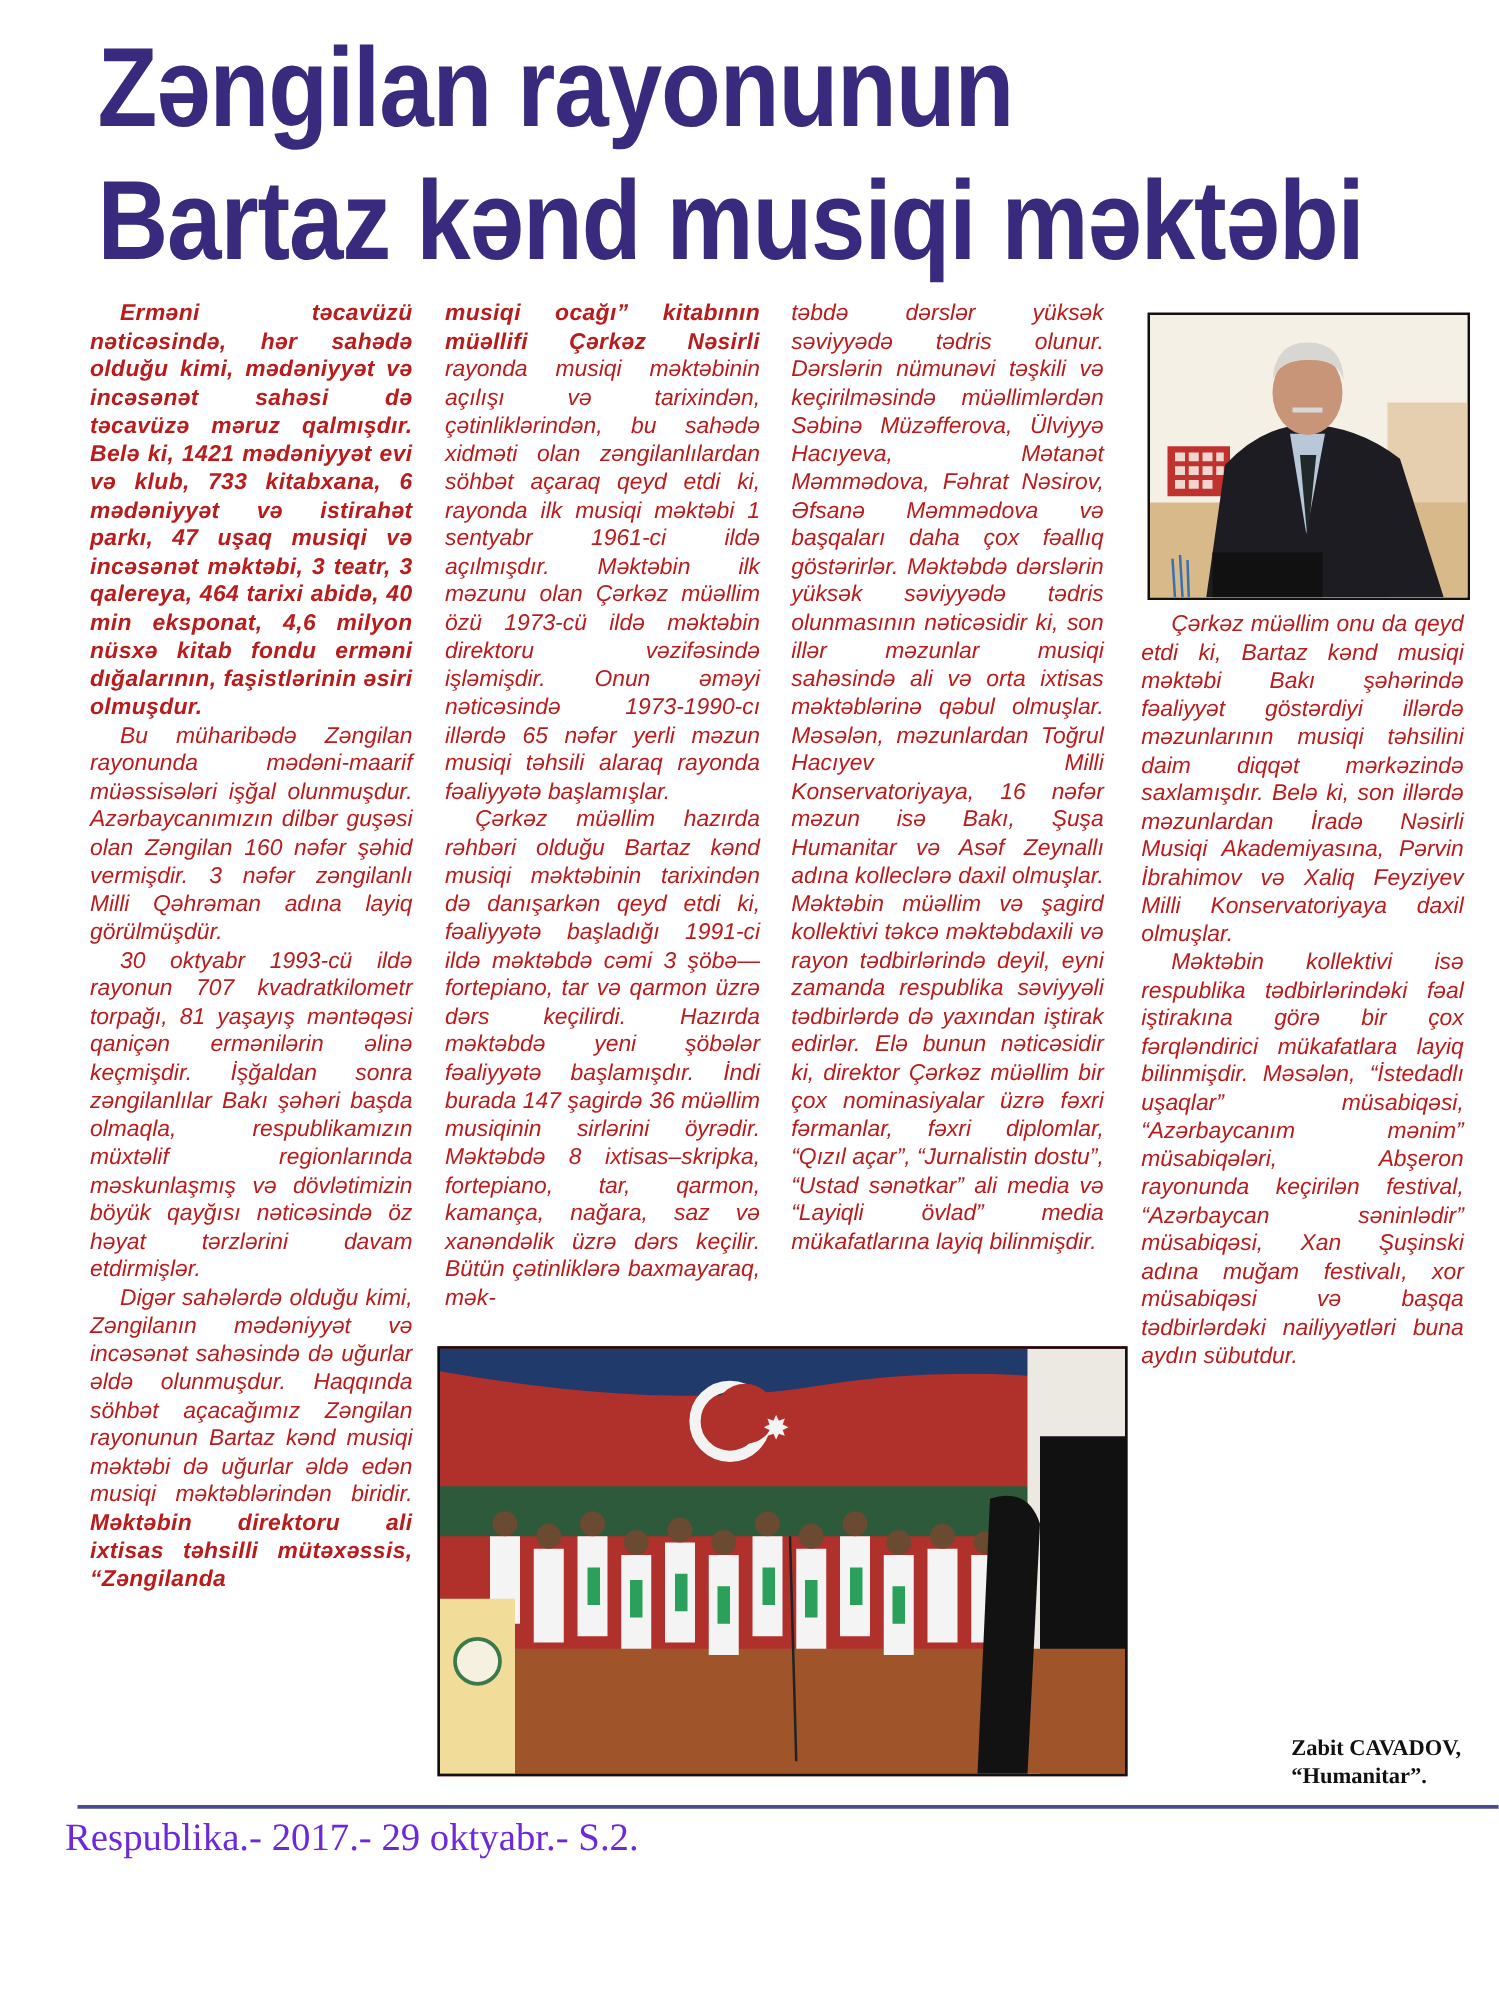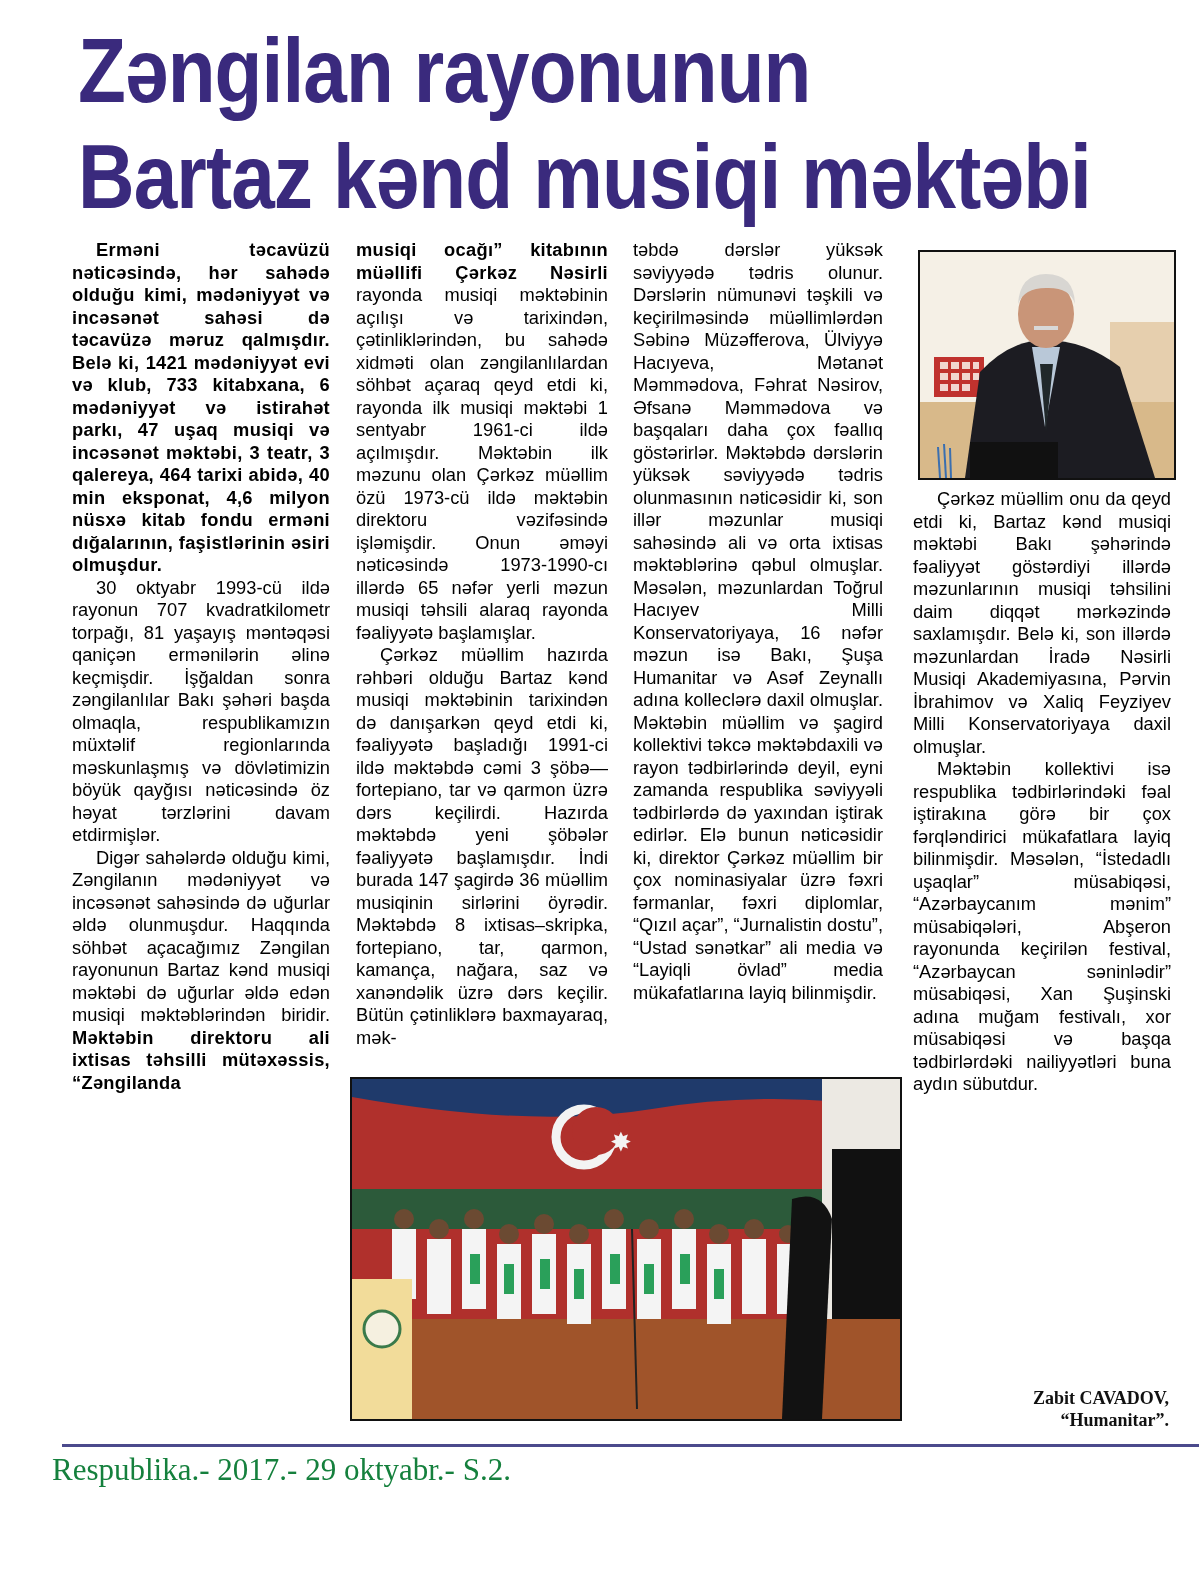--- a/index.html
+++ b/index.html
@@ -4,50 +4,51 @@
 <style>
   html, body { margin: 0; padding: 0; background: #ffffff; }
   body { width: 1199px; height: 1593px; position: relative; overflow: hidden;
          font-family: "Liberation Sans", "DejaVu Sans", sans-serif; color: #1a1a1a; }
   .headline { position: absolute; left: 78px; top: 18px; width: 1100px; margin: 0;
               font-family: "Liberation Sans", sans-serif; font-weight: bold;
               font-size: 90px; line-height: 106px; color: #3a2a7d;
               letter-spacing: -1px; transform: scaleX(0.87); transform-origin: left top; }
   .headline span { display: block; white-space: nowrap; }
   .col { position: absolute; font-size: 18.3px; line-height: 22.5px; text-align: justify;
-         hyphens: manual; color: #000000; }
+         hyphens: manual; color: #b91c1c; font-style: italic; }
   .col p { margin: 0; text-indent: 24px; }
   .col p.noindent { text-indent: 0; }
   .b { font-weight: bold; letter-spacing: 0.3px; }
   #col1 { left: 72px; top: 239px; width: 258px; }
   #col2 { left: 356px; top: 239px; width: 252px; }
   #col3 { left: 633px; top: 239px; width: 250px; }
   #col4 { left: 913px; top: 488px; width: 258px; }
   .photo { position: absolute; border: 2px solid #111; overflow: hidden; }
   #portrait { left: 918px; top: 250px; width: 254px; height: 226px;
               background: linear-gradient(90deg, #f3efe6 0%, #f7f2e8 60%, #e9d9bf 100%); }
   #choir { left: 350px; top: 1077px; width: 548px; height: 340px;
            background: #a8302e; }
-  .byline { position: absolute; right: 30px; top: 1387px; text-align: right;
+  .byline { position: absolute; right: 30px; top: 1387px; text-align: left;
             font-family: "Liberation Serif", serif; font-weight: bold; font-size: 18px;
             line-height: 22px; color: #111; }
   .rule { position: absolute; left: 62px; top: 1444px; width: 1137px; height: 3px; background: #4b4a8c; }
   .footer { position: absolute; left: 52px; top: 1452px; font-family: "Liberation Serif", serif;
-            font-size: 31px; color: #15803d; }
+            font-size: 31px; color: #6d28d9; }
 </style>
 </head>
 <body>
 
 <h1 class="headline">
   <span>Zəngilan rayonunun</span>
   <span>Bartaz kənd musiqi məktəbi</span>
 </h1>
 
 <div class="col" id="col1">
   <p class="b">Erməni təcavüzü nəticəsində, hər sahədə olduğu kimi, mədəniyyət və incəsənət sahəsi də təcavüzə məruz qalmışdır. Belə ki, 1421 mədəniyyət evi və klub, 733 kitabxana, 6 mədəniyyət və istirahət parkı, 47 uşaq musiqi və incəsənət məktəbi, 3 teatr, 3 qalereya, 464 tarixi abidə, 40 min eksponat, 4,6 milyon nüsxə kitab fondu erməni dığalarının, faşistlərinin əsiri olmuşdur.</p>
+  <p>Bu müharibədə Zəngilan rayonunda mədəni-maarif müəssisələri işğal olunmuşdur. Azərbaycanımızın dilbər guşəsi olan Zəngilan 160 nəfər şəhid vermişdir. 3 nəfər zəngilanlı Milli Qəhrəman adına layiq görülmüşdür.</p>
   <p>30 oktyabr 1993-cü ildə rayonun 707 kvadratkilometr torpağı, 81 yaşayış məntəqəsi qaniçən ermənilərin əlinə keçmişdir. İşğaldan sonra zəngilanlılar Bakı şəhəri başda olmaqla, respublikamızın müxtəlif regionlarında məskunlaşmış və dövlətimizin böyük qayğısı nəticəsində öz həyat tərzlərini davam etdirmişlər.</p>
   <p><span>Digər sahələrdə olduğu kimi, Zəngilanın mədəniyyət və incəsənət sahəsində də uğurlar əldə olunmuşdur. Haqqında söhbət açacağımız Zəngilan rayonunun Bartaz kənd musiqi məktəbi də uğurlar əldə edən musiqi məktəblərindən biridir. </span><span class="b">Məktəbin direktoru ali ixtisas təhsilli mütəxəssis, “Zəngilanda</span></p>
 </div>
 
 <div class="col" id="col2">
   <p class="noindent"><span class="b">musiqi ocağı” kitabının müəllifi Çərkəz Nəsirli</span><span> rayonda musiqi məktəbinin açılışı və tarixindən, çətinliklərindən, bu sahədə xidməti olan zəngilanlılardan söhbət açaraq qeyd etdi ki, rayonda ilk musiqi məktəbi 1 sentyabr 1961-ci ildə açılmışdır. Məktəbin ilk məzunu olan Çərkəz müəllim özü 1973-cü ildə məktəbin direktoru vəzifəsində işləmişdir. Onun əməyi nəticəsində 1973-1990-cı illərdə 65 nəfər yerli məzun musiqi təhsili alaraq rayonda fəaliyyətə başlamışlar.</span></p>
   <p>Çərkəz müəllim hazırda rəhbəri olduğu Bartaz kənd musiqi məktəbinin tarixindən də danışarkən qeyd etdi ki, fəaliyyətə başladığı 1991-ci ildə məktəbdə cəmi 3 şöbə—fortepiano, tar və qarmon üzrə dərs keçilirdi. Hazırda məktəbdə yeni şöbələr fəaliyyətə başlamışdır. İndi burada 147 şagirdə 36 müəllim musiqinin sirlərini öyrədir. Məktəbdə 8 ixtisas–skripka, fortepiano, tar, qarmon, kamança, nağara, saz və xanəndəlik üzrə dərs keçilir. Bütün çətinliklərə baxmayaraq, mək-</p>
 </div>
 
 <div class="col" id="col3">

